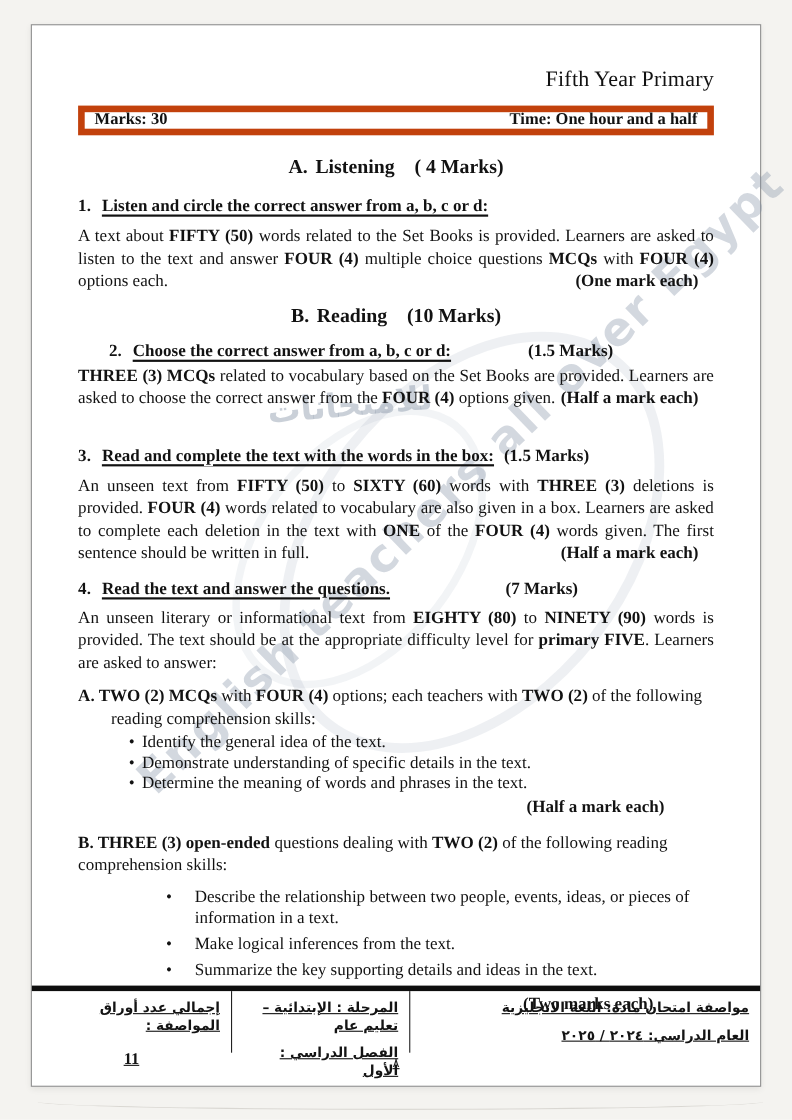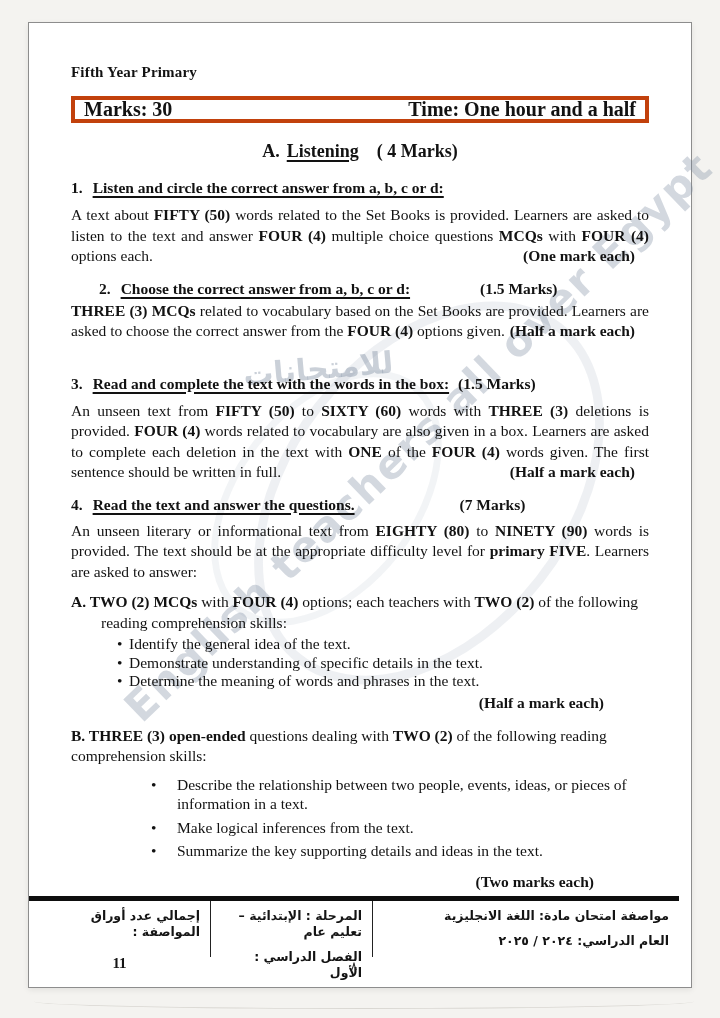--- a/index.html
+++ b/index.html
@@ -32,30 +32,30 @@
   .wm-ellipse1{
     left:255px;top:255px;width:290px;height:430px;border-radius:50%;
     border:9px solid rgba(150,162,180,0.16);transform:rotate(38deg);box-sizing:border-box;
   }
   .wm-ellipse2{
     left:205px;top:330px;width:185px;height:290px;border-radius:50%;
     border:7px solid rgba(150,162,180,0.12);transform:rotate(38deg);box-sizing:border-box;
   }
   
   .content{position:absolute;left:0;top:0;right:0;bottom:0;padding:0 42px;z-index:1;box-sizing:border-box;}
-  .title{margin-top:37px;text-align:left;font-weight:bold;font-size:15px;line-height:24px;letter-spacing:.2px;}
+  .title{margin-top:37px;text-align:right;font-weight:normal;font-size:20px;line-height:24px;letter-spacing:.2px;}
   .marks-table{
-    margin-top:12px;border:4px solid #c2410c;height:27px;box-sizing:border-box;
+    margin-top:12px;border:6px solid #c2410c;height:27px;box-sizing:border-box;
     display:flex;justify-content:space-between;align-items:center;
-    padding:0 9px;font-weight:bold;font-size:20px;
+    padding:0 9px;font-weight:bold;font-size:15px;
   }
   .sec-head{text-align:center;font-weight:bold;font-size:18px;line-height:22px;}
   .sec-head.a{margin-top:17px;}
   .sec-head.b{margin-top:9px;}
-  .sec-head .sec-name{text-decoration:underline;text-decoration-thickness:2px;text-underline-offset:3px;margin:0 18px 0 7px;}
+  .sec-head .sec-name{text-decoration-thickness:2px;text-underline-offset:3px;margin:0 18px 0 7px;}
   .item-head{font-weight:bold;font-size:15.5px;line-height:20px;}
   .item-head .num{margin-right:10px;}
   .item-head .h-ul{text-decoration:underline;text-decoration-thickness:1.5px;text-underline-offset:3px;}
   .tab{display:inline-block;height:1px;}
   .tab-2{width:70px;} .tab-3{width:9px;} .tab-4{width:105px;}
   .ih-1{margin-top:16px;} .ih-2{margin-top:12px;margin-left:28px;} .ih-3{margin-top:32px;} .ih-4{margin-top:12px;}
   .para{font-size:15.5px;line-height:20.5px;text-align:justify;display:flow-root;}
   .p-1{margin-top:7px;} .p-2{margin-top:2px;} .p-3{margin-top:7px;} .p-4{margin-top:6px;}
   .bold{font-weight:bold;}
   .note-float{float:right;font-weight:bold;margin-right:14px;}
@@ -67,21 +67,21 @@
   .b-list-a .b-row{display:flex;line-height:18.5px;}
   .b-list-a .b-dot{width:12px;flex:none;}
   .b-list-b{margin-top:8px;padding-left:80px;}
   .b-list-b .b-row{display:flex;line-height:19.5px;margin-bottom:4px;}
   .b-list-b .b-dot{width:26px;flex:none;}
   .b-txt{flex:1;}
   .note-right{font-weight:bold;font-size:15.5px;text-align:right;}
   .note-a{margin-top:3px;padding-right:45px;}
   .note-b{margin-top:12px;padding-right:55px;}
   
-  .footer{position:absolute;left:0;right:12px;top:873px;z-index:1;}
+  .footer{position:absolute;left:0;right:0;top:873px;z-index:1;text-decoration:underline;}
   .thick-rule{height:5px;background:#0e0e0e;}
   .f-row{display:flex;direction:ltr;height:56px;}
   .f-col{box-sizing:border-box;direction:rtl;font-family:"DejaVu Sans", sans-serif;
     font-weight:bold;font-size:12.5px;color:#141414;}
   .f-left{width:182px;border-left:none;border-right:1.5px solid #222;}
   .f-mid{width:162px;border-right:1.5px solid #222;}
   .f-right{flex:1;}
   .f-line{text-align:right;padding:0 10px;margin-top:7px;line-height:16px;}
   .f-line.second{margin-top:9px;}
   .f-count{text-align:center;margin-top:15px;font-family:"Liberation Serif", serif;font-size:15px;}
@@ -108,20 +108,23 @@
 
     <div class="sec-head a">
       <span>A.</span><span class="sec-name">Listening</span><span>( 4 Marks)</span>
     </div>
 
     <div class="item-head ih-1">
       <span class="num">1.</span><span class="h-ul">Listen and circle the correct answer from a, b, c or d:</span>
     </div>
     <div class="para p-1"><span>A text about </span><span class="bold">FIFTY (50)</span><span> words related to the Set Books is provided. Learners are asked to listen to the text and answer </span><span class="bold">FOUR (4)</span><span> multiple choice questions </span><span class="bold">MCQs</span><span> with </span><span class="bold">FOUR (4)</span><span> options each.</span><span class="note-float">(One mark each)</span></div>
 
+    <div class="sec-head b">
+      <span>B.</span><span class="sec-name">Reading</span><span>(10 Marks)</span>
+    </div>
 
     <div class="item-head ih-2">
       <span class="num">2.</span><span class="h-ul">Choose the correct answer from a, b, c or d:</span><span class="tab tab-2"></span><span>(1.5 Marks)</span>
     </div>
     <div class="para p-2"><span class="bold">THREE (3) MCQs</span><span> related to vocabulary based on the Set Books are provided. Learners are asked to choose the correct answer from the </span><span class="bold">FOUR (4)</span><span> options given.</span><span class="note-float">(Half a mark each)</span></div>
 
     <div class="item-head ih-3">
       <span class="num">3.</span><span class="h-ul">Read and complete the text with the words in the box:</span><span class="tab tab-3"></span><span>(1.5 Marks)</span>
     </div>
     <div class="para p-3"><span>An unseen text from </span><span class="bold">FIFTY (50)</span><span> to </span><span class="bold">SIXTY (60)</span><span> words with </span><span class="bold">THREE (3)</span><span> deletions is provided. </span><span class="bold">FOUR (4)</span><span> words related to vocabulary are also given in a box. Learners are asked to complete each deletion in the text with </span><span class="bold">ONE</span><span> of the </span><span class="bold">FOUR (4)</span><span> words given. The first sentence should be written in full.</span><span class="note-float">(Half a mark each)</span></div>

